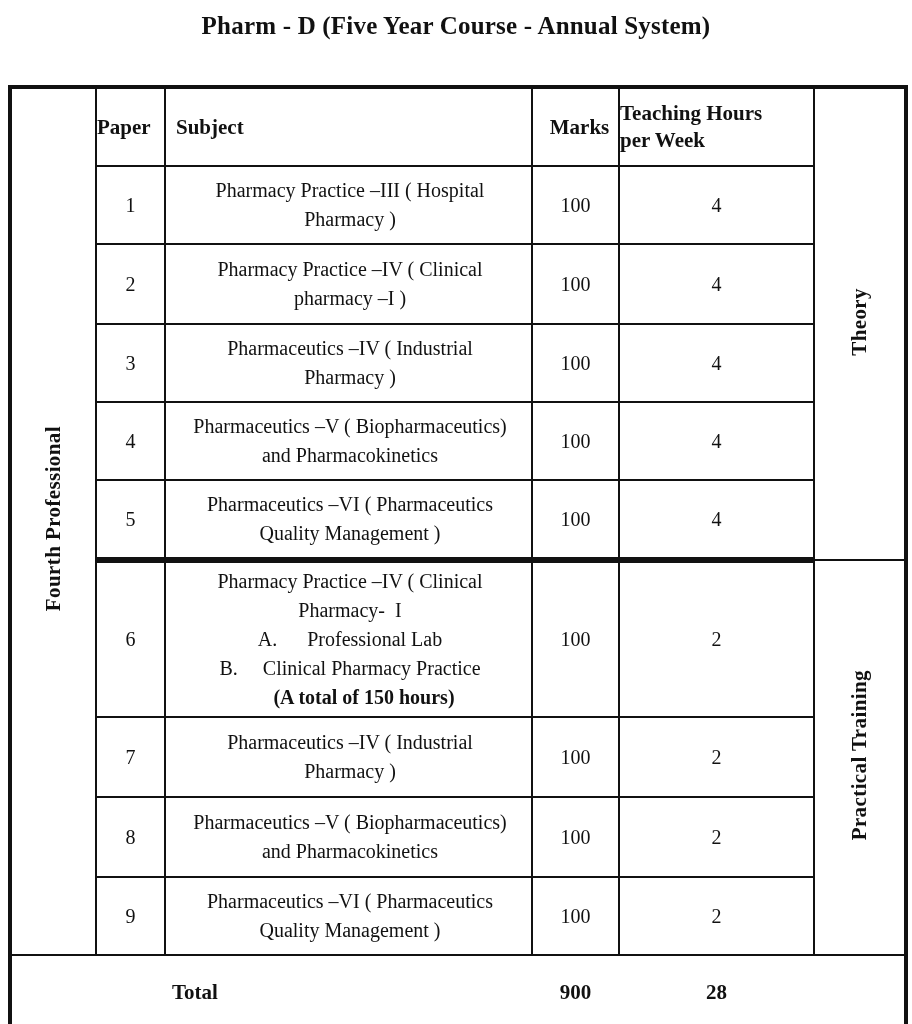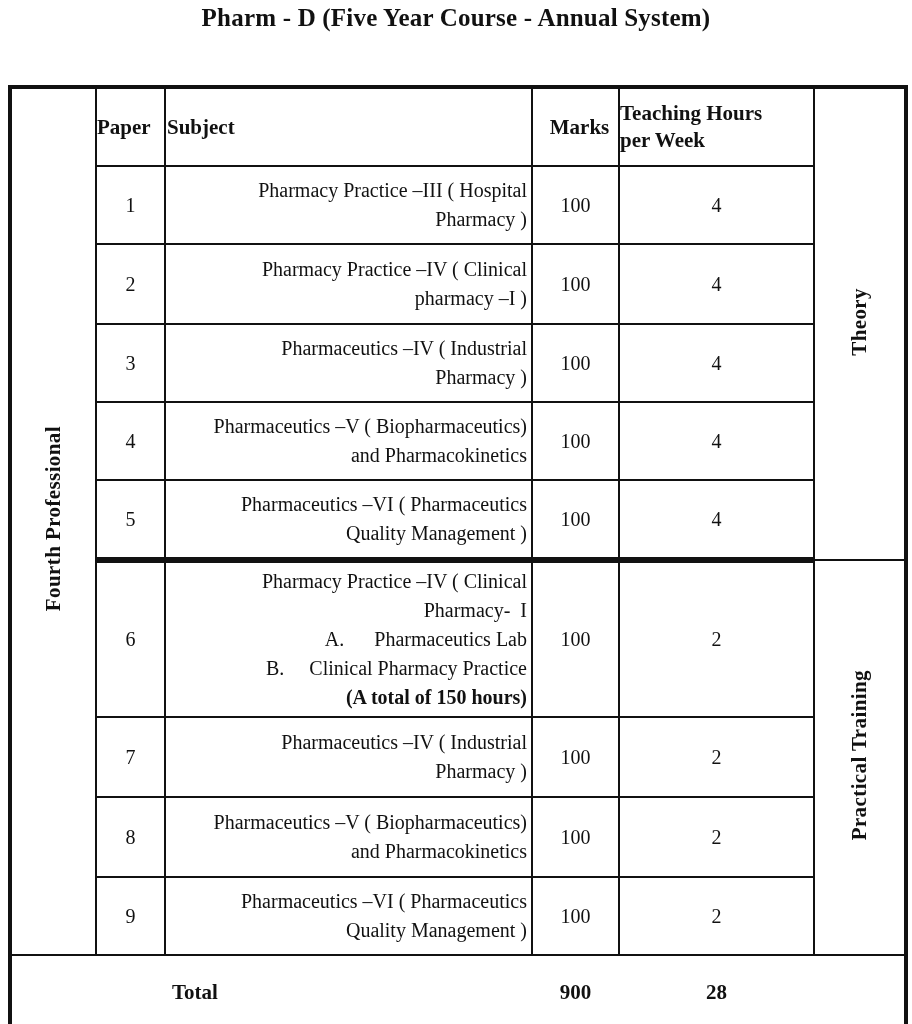--- a/index.html
+++ b/index.html
@@ -6,21 +6,21 @@
   body {
     width: 912px; height: 1024px;
     background: #ffffff;
     font-family: "Liberation Serif", "DejaVu Serif", serif;
     color: #111111;
     position: relative;
     overflow: hidden;
   }
   .page-title {
     position: absolute;
-    top: 4px; left: 0; width: 912px;
+    top: 12px; left: 0; width: 912px;
     text-align: center;
     font-size: 25px;
     font-weight: bold;
     letter-spacing: 0.2px;
     margin: 0;
   }
   table.course-table {
     position: absolute;
     left: 8px; top: 85px;
     width: 896px;
@@ -30,25 +30,25 @@
   }
   td, th {
     border: 2px solid #111111;
     padding: 0;
     vertical-align: middle;
     font-size: 20px;
     color: #111111;
   }
   th { font-weight: bold; }
   .num { text-align: center; }
-  .subj { text-align: right; padding: 4px 4px 4px 7px; }
+  .subj { text-align: center; padding: 4px 4px 4px 7px; }
   .subj .line { display: block; white-space: pre; line-height: 29px; }
   .subj .line.bold { font-weight: bold; margin-left: 28px; }
   .paper-h { text-align: left; font-size: 21px; }
-  .subject-h { text-align: left; padding-left: 1px; font-size: 21px; }
+  .subject-h { text-align: left; padding-left: 10px; font-size: 21px; }
   .marks-h { text-align: center; font-size: 21px; padding-left: 8px; }
   .hours-h { text-align: left; white-space: pre-line; line-height: 27px; font-size: 21px; }
   .vcell { text-align: center; vertical-align: middle; }
   .vtext {
     display: inline-block;
     writing-mode: vertical-rl;
     transform: rotate(180deg);
     font-weight: bold;
     font-size: 21px;
     letter-spacing: 0.4px;
@@ -141,21 +141,21 @@
       </td>
       <td class="num">100</td>
       <td class="num">4</td>
     </tr>
 
     <tr class="r-big">
       <td class="num">6</td>
       <td class="subj">
         <span class="line">Pharmacy Practice –IV ( Clinical</span>
         <span class="line">Pharmacy-  I</span>
-        <span class="line">A.      Pharmaceutics Lab</span>
+        <span class="line">A.      Professional Lab</span>
         <span class="line">B.     Clinical Pharmacy Practice</span>
         <span class="line bold">(A total of 150 hours)</span>
       </td>
       <td class="num">100</td>
       <td class="num">2</td>
       <td class="vcell" rowspan="4"><span class="vtext">Practical Training</span></td>
     </tr>
 
     <tr class="r-std2">
       <td class="num">7</td>

